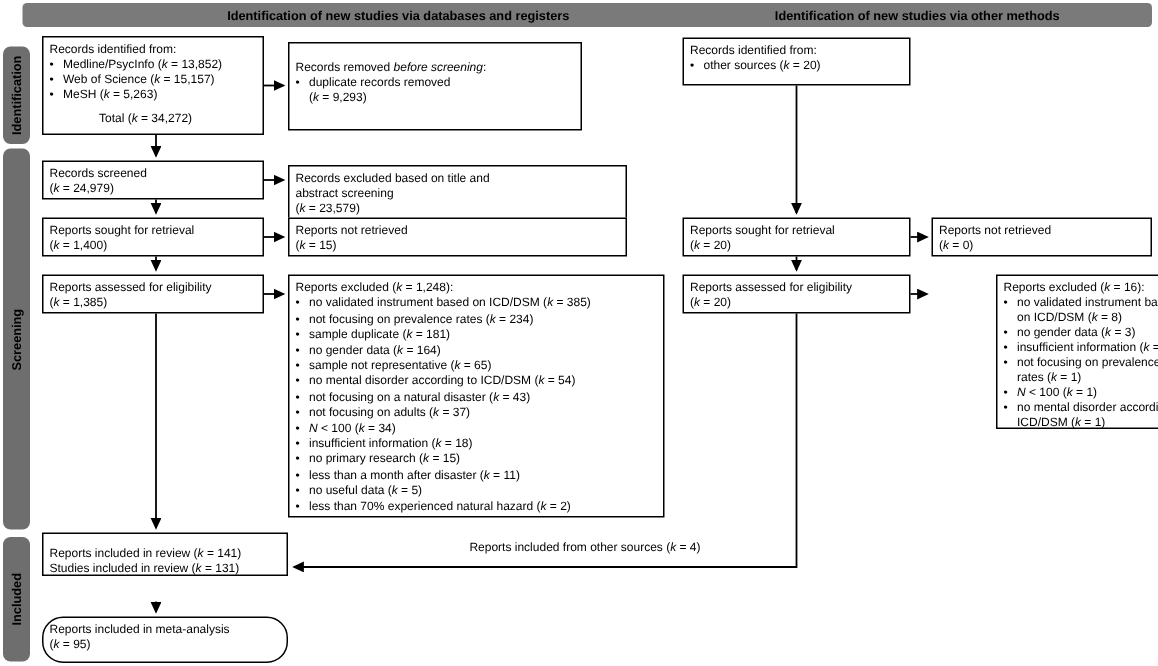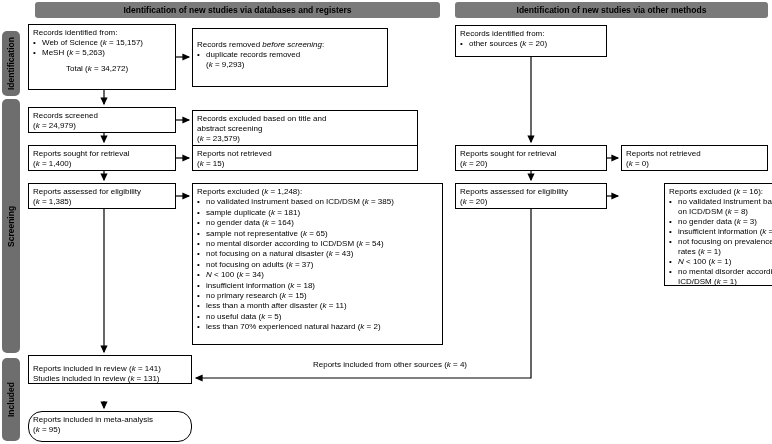--- a/index.html
+++ b/index.html
@@ -30,29 +30,30 @@
   em { font-style:italic; }
   svg.arrows { position:absolute; left:0; top:0; pointer-events:none; }
   .ln { stroke:#000; stroke-width:1.2; fill:none; marker-end:url(#ah); }
   .arrow-label { position:absolute; left:285px; top:360px; width:210px; text-align:center; }
 </style>
 </head>
 <body>
 
 <div class="canvas">
 
-  <div class="hdr" style="left:35px; top:2px; width:405px; height:16px;">Identification of new studies via databases and registers</div>
+  <div class="hdr" style="left:15px; top:2px; width:501px; height:16px;">Identification of new studies via databases and registers</div>
   <div class="hdr" style="left:455px; top:2px; width:313px; height:16px;">Identification of new studies via other methods</div>
 
   <div class="stage" style="left:2px; top:31px; width:18px; height:65px;">Identification</div>
   <div class="stage" style="left:2px; top:99px; width:18px; height:254px;">Screening</div>
   <div class="stage" style="left:2px; top:358px; width:18px; height:83px;">Included</div>
 
   <div class="box" style="left:28px; top:24px; width:148px; height:66px;">
     <div class="t">Records identified from:</div>
+    <div class="bi">Medline/PsycInfo (<em>k</em> = 13,852)</div>
     <div class="bi">Web of Science (<em>k</em> = 15,157)</div>
     <div class="bi">MeSH (<em>k</em> = 5,263)</div>
     <div class="t total">Total (<em>k</em> = 34,272)</div>
   </div>
 
   <div class="box" style="left:192px; top:28px; width:196px; height:59px; padding-top:11px;">
     <div class="t"><span>Records removed </span><span class="it">before screening</span><span>:</span></div>
     <div class="bi">duplicate records removed
 (<em>k</em> = 9,293)</div>
   </div>
@@ -79,20 +80,21 @@
   </div>
 
   <div class="box" style="left:28px; top:183px; width:148px; height:26px;">
     <div class="t">Reports assessed for eligibility
 (<em>k</em> = 1,385)</div>
   </div>
 
   <div class="box" style="left:192px; top:183px; width:251px; height:162px; line-height:10.4px;">
     <div class="t">Reports excluded (<em>k</em> = 1,248):</div>
     <div class="bi">no validated instrument based on ICD/DSM (<em>k</em> = 385)</div>
+    <div class="bi">not focusing on prevalence rates (<em>k</em> = 234)</div>
     <div class="bi">sample duplicate (<em>k</em> = 181)</div>
     <div class="bi">no gender data (<em>k</em> = 164)</div>
     <div class="bi">sample not representative (<em>k</em> = 65)</div>
     <div class="bi">no mental disorder according to ICD/DSM (<em>k</em> = 54)</div>
     <div class="bi">not focusing on a natural disaster (<em>k</em> = 43)</div>
     <div class="bi">not focusing on adults (<em>k</em> = 37)</div>
     <div class="bi"><em>N</em> &lt; 100 (<em>k</em> = 34)</div>
     <div class="bi">insufficient information (<em>k</em> = 18)</div>
     <div class="bi">no primary research (<em>k</em> = 15)</div>
     <div class="bi">less than a month after disaster (<em>k</em> = 11)</div>

